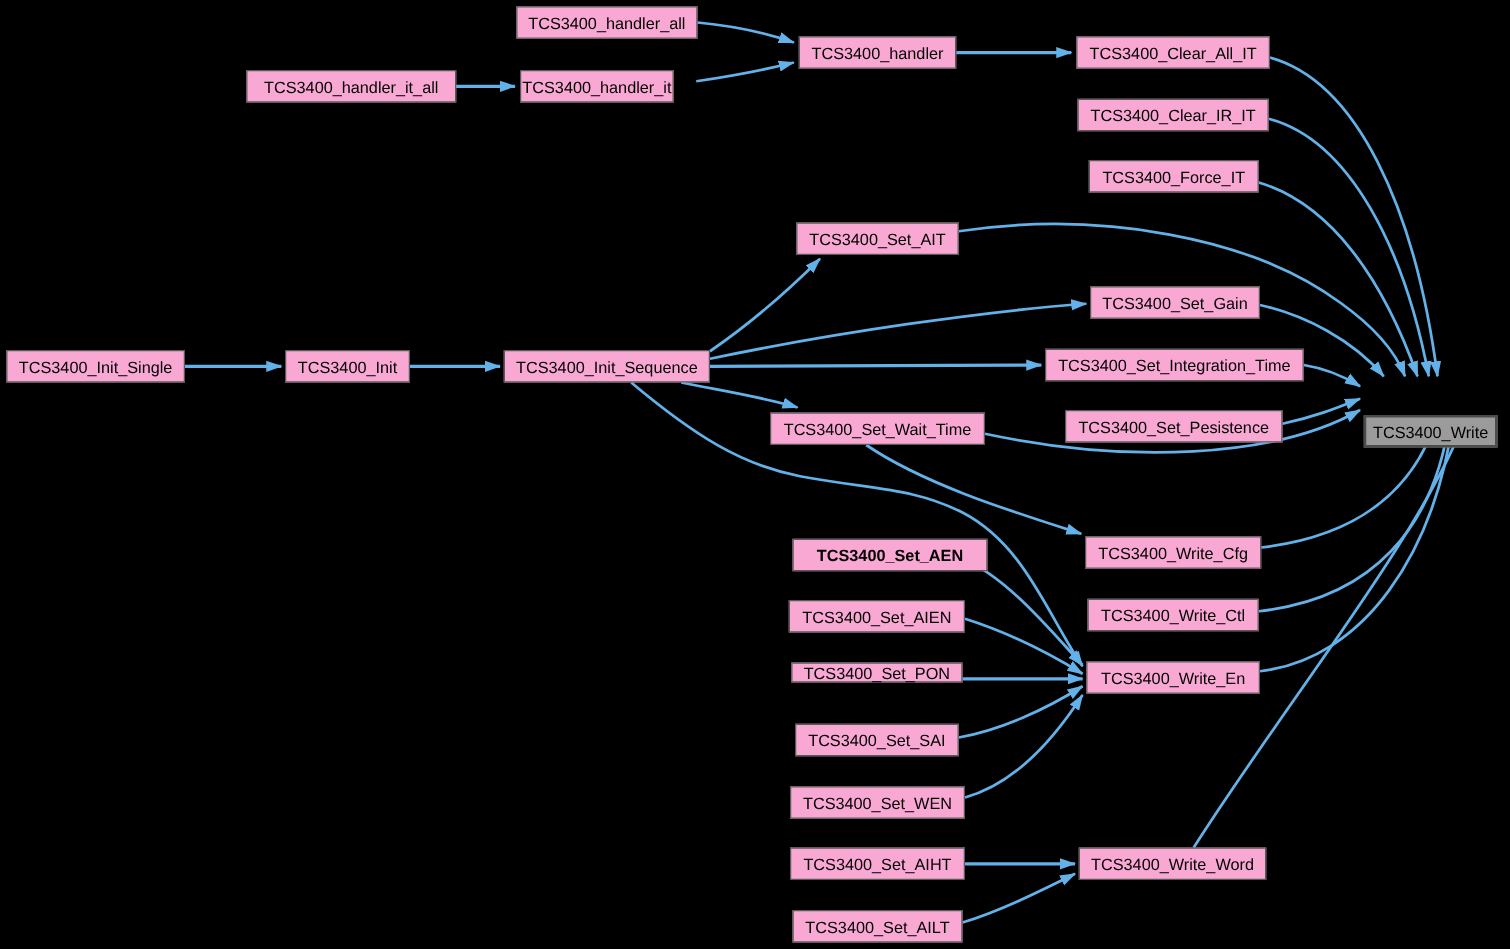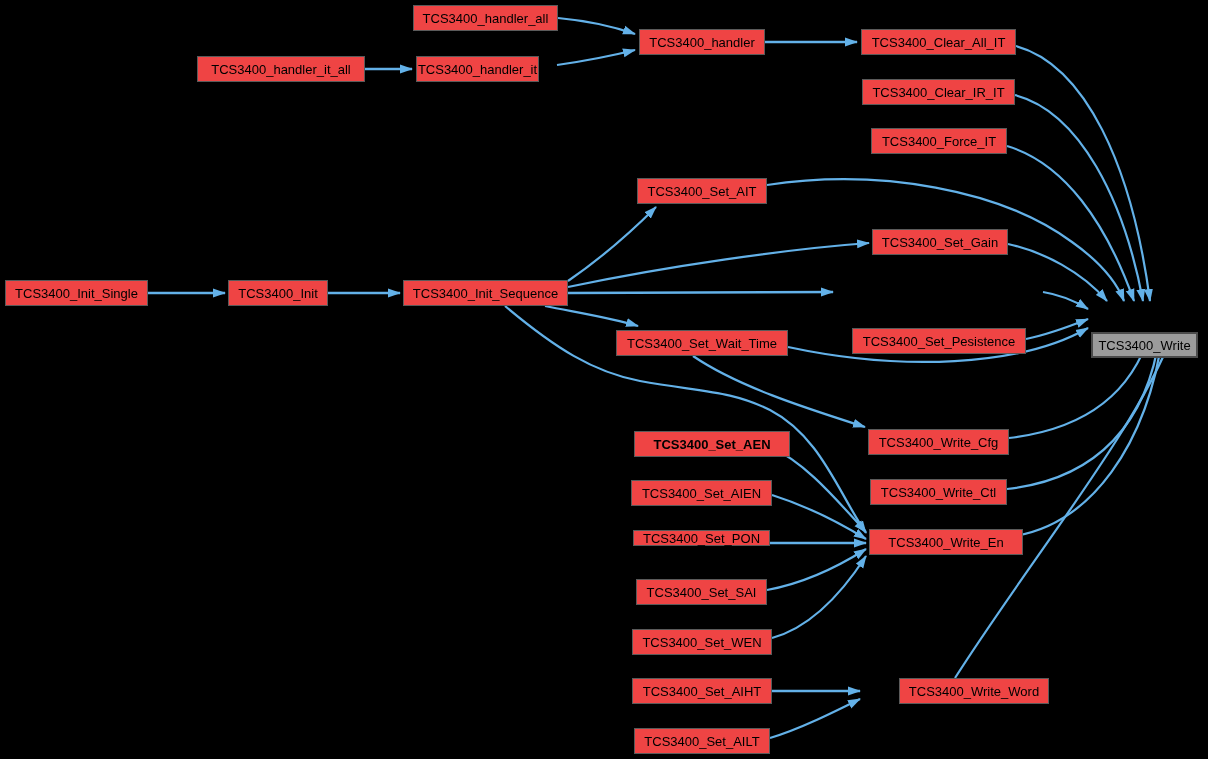--- a/index.html
+++ b/index.html
@@ -25,21 +25,21 @@
   #nodes {
     position: absolute;
     left: 0;
     top: 0;
     width: 1208px;
     height: 759px;
   }
   .node {
     position: absolute;
     box-sizing: border-box;
-    background: #ef4444;
+    background: #f9a8d4;
     border: 1.3px solid #5a5a5a;
     color: #000000;
     font-size: 13px;
     line-height: 1;
     display: flex;
     align-items: center;
     justify-content: center;
     white-space: nowrap;
     cursor: pointer;
   }
@@ -95,31 +95,32 @@
   <div id="nodes">
       <div class="node" style="left: 413px; top: 5px; width: 145px; height: 26px;">TCS3400_handler_all</div>
       <div class="node" style="left: 197px; top: 56px; width: 168px; height: 26px;">TCS3400_handler_it_all</div>
       <div class="node" style="left: 416px; top: 56px; width: 123px; height: 26px;">TCS3400_handler_it</div>
       <div class="node" style="left: 639px; top: 29px; width: 126px; height: 26px;">TCS3400_handler</div>
       <div class="node" style="left: 861px; top: 29px; width: 155px; height: 26px;">TCS3400_Clear_All_IT</div>
       <div class="node" style="left: 862px; top: 79px; width: 153px; height: 26px;">TCS3400_Clear_IR_IT</div>
       <div class="node" style="left: 871px; top: 128px; width: 136px; height: 26px;">TCS3400_Force_IT</div>
       <div class="node" style="left: 637px; top: 178px; width: 130px; height: 26px;">TCS3400_Set_AIT</div>
       <div class="node" style="left: 872px; top: 229px; width: 136px; height: 26px;">TCS3400_Set_Gain</div>
+      <div class="node" style="left: 836px; top: 279px; width: 207px; height: 26px;">TCS3400_Set_Integration_Time</div>
       <div class="node" style="left: 5px; top: 280px; width: 143px; height: 26px;">TCS3400_Init_Single</div>
       <div class="node" style="left: 228px; top: 280px; width: 100px; height: 26px;">TCS3400_Init</div>
       <div class="node" style="left: 403px; top: 280px; width: 165px; height: 26px;">TCS3400_Init_Sequence</div>
       <div class="node highlight" style="left: 1091px; top: 304px; width: 107px; height: 26px; margin-top: 28px;">TCS3400_Write</div>
       <div class="node" style="left: 852px; top: 328px; width: 174px; height: 26px;">TCS3400_Set_Pesistence</div>
       <div class="node" style="left: 616px; top: 330px; width: 172px; height: 26px;">TCS3400_Set_Wait_Time</div>
       <div class="node" style="left: 868px; top: 429px; width: 141px; height: 26px;">TCS3400_Write_Cfg</div>
       <div class="node" style="left: 634px; top: 431px; width: 156px; height: 26px; font-weight: bold;">TCS3400_Set_AEN</div>
       <div class="node" style="left: 870px; top: 479px; width: 137px; height: 26px;">TCS3400_Write_Ctl</div>
       <div class="node" style="left: 631px; top: 480px; width: 141px; height: 26px;">TCS3400_Set_AIEN</div>
-      <div class="node" style="left: 869px; top: 529px; width: 154px; height: 26px;">TCS3400_Write_En</div>
+      <div class="node" style="left: 869px; top: 529px; width: 139px; height: 26px;">TCS3400_Write_En</div>
       <div class="node" style="left: 633px; top: 530px; width: 137px; height: 16px;">TCS3400_Set_PON</div>
       <div class="node" style="left: 636px; top: 579px; width: 131px; height: 26px;">TCS3400_Set_SAI</div>
       <div class="node" style="left: 632px; top: 629px; width: 140px; height: 26px;">TCS3400_Set_WEN</div>
       <div class="node" style="left: 632px; top: 678px; width: 140px; height: 26px;">TCS3400_Set_AIHT</div>
-      <div class="node" style="left: 863px; top: 678px; width: 150px; height: 26px; margin-left: 36px;">TCS3400_Write_Word</div>
+      <div class="node" style="left: 863px; top: 678px; width: 150px; height: 26px;">TCS3400_Write_Word</div>
       <div class="node" style="left: 634px; top: 728px; width: 136px; height: 26px;">TCS3400_Set_AILT</div>
     </div>
 </div>
 
 </body></html>

